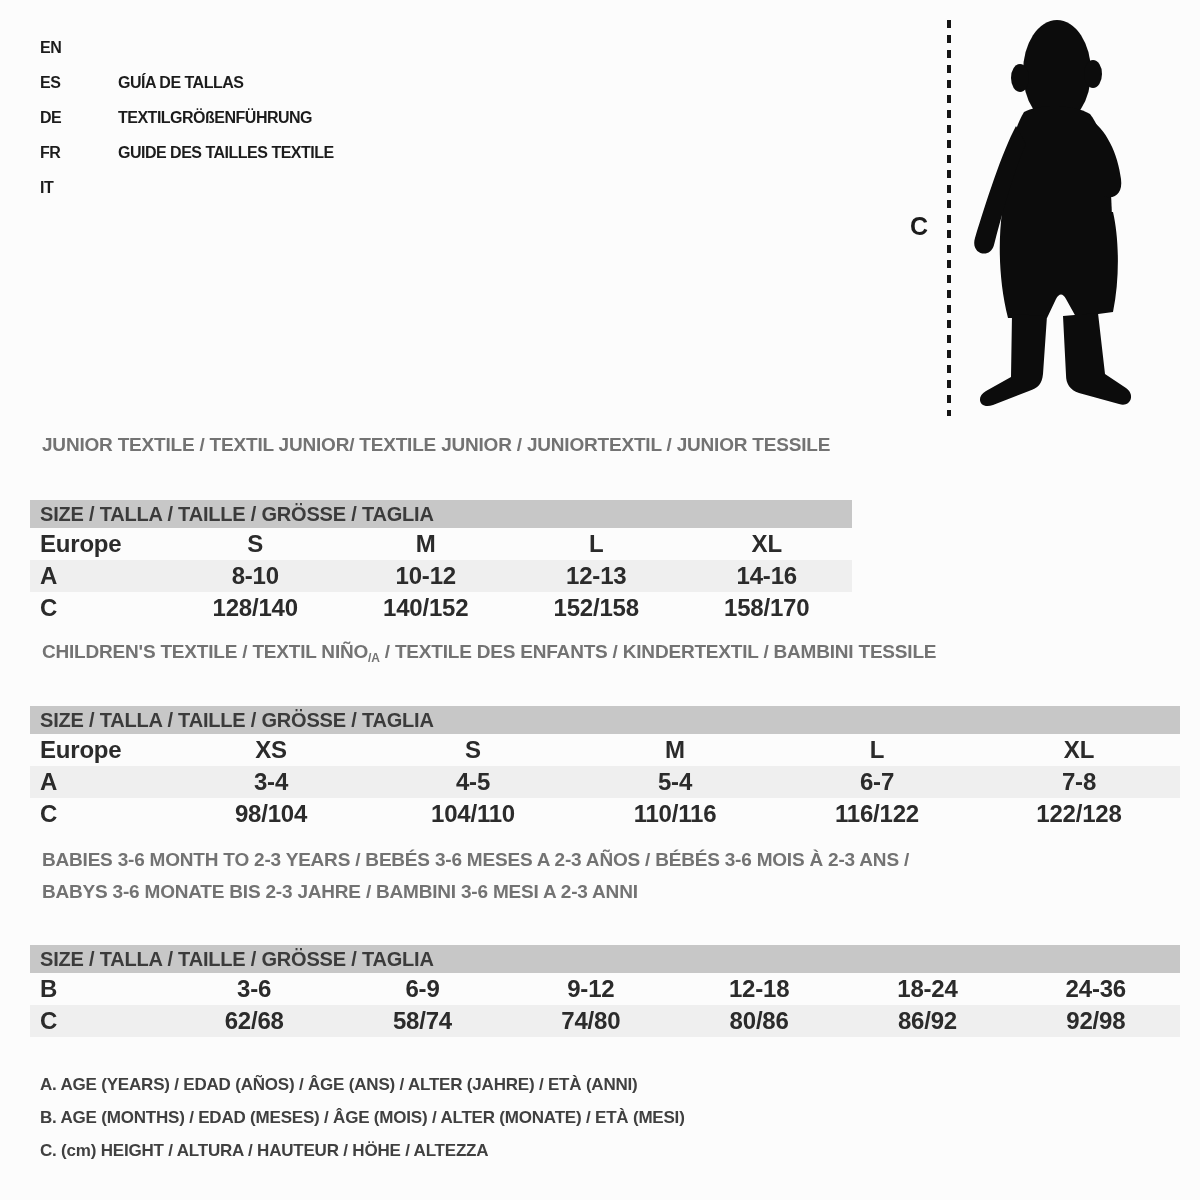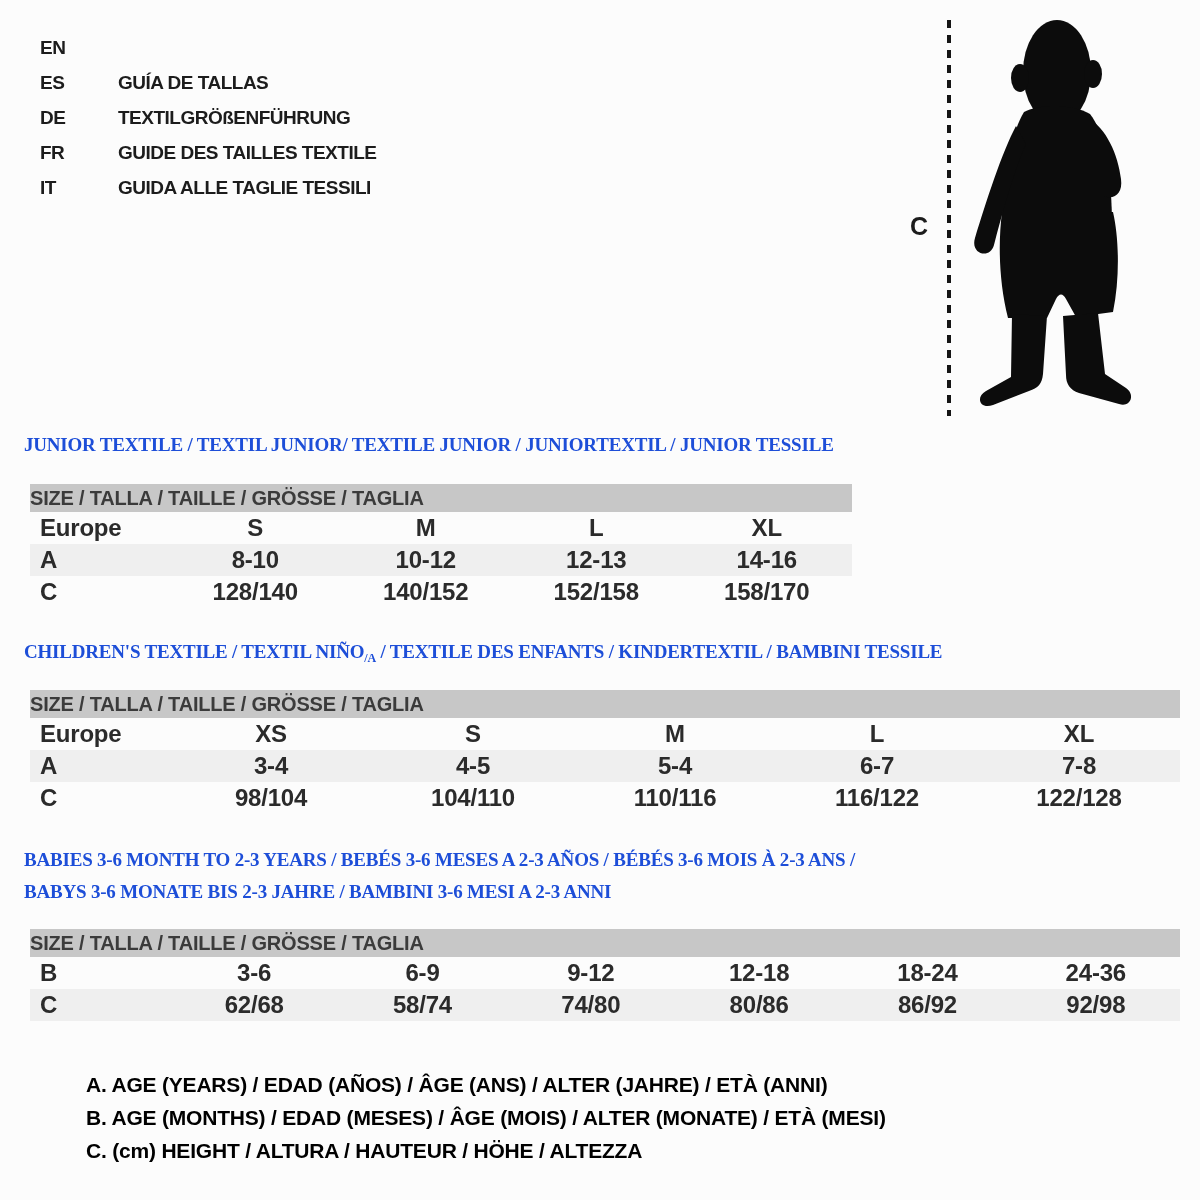--- a/index.html
+++ b/index.html
@@ -10,48 +10,47 @@
     color:#1f1f1f;
     position:relative;
     overflow:hidden;
   }
   .page { position:absolute; inset:0; }
 
   
   .langs { position:absolute; left:40px; top:30px; }
   .lang-row { display:flex; height:35px; line-height:35px; }
   .lang-code, .lang-title {
-    font-weight:bold; font-size:19px; letter-spacing:-0.5px; color:#1c1c1c;
+    font-weight:bold; font-size:16px; letter-spacing:-0.5px; color:#1c1c1c;
   }
   .lang-code { width:78px; }
 
   
   .c-label {
     position:absolute; left:910px; top:212px;
     font-weight:bold; font-size:25px; color:#1c1c1c;
   }
   .dash-line {
     position:absolute; left:947px; top:20px; width:4px; height:396px;
     background:repeating-linear-gradient(to bottom, #151515 0 8px, transparent 8px 15px);
   }
   .silhouette { position:absolute; left:962px; top:14px; }
 
   
   .sec-title {
-    position:absolute; left:24px;
-    font-weight:bold; font-size:19px; letter-spacing:-0.2px; color:#1d4ed8;
+    position:absolute; left:42px;
+    font-weight:bold; font-size:19px; letter-spacing:-0.2px; color:#737373;
     white-space:nowrap;
-    font-family:Liberation Serif, serif;
   }
   .sub { font-size:12px; vertical-align:-4px; font-weight:bold; }
   .tbl { position:absolute; left:30px; }
   .tbl-head {
     background:#c7c7c7; color:#3b3b3b;
     font-weight:bold; font-size:20px; letter-spacing:-0.2px;
-    height:28px; line-height:29px; 
+    height:28px; line-height:29px; padding-left:10px;margin-top:16px;
   }
   .tbl-row {
     display:flex; height:32px; line-height:32px;
     font-weight:bold; font-size:24px; color:#2b2b2b; letter-spacing:-0.2px;
   }
   .tbl-row.shade { background:#efefef; }
   .tbl-row .lbl { width:140px; padding-left:10px; }
   .tbl-row .val { flex:1; text-align:center; }
 
   .t-junior   { top:484px; width:822px; }
@@ -59,22 +58,22 @@
   .t-babies   { top:929px; width:1150px; }
 
   .title-junior   { top:434px; }
   .title-children { top:641px; }
   .title-babies1  { top:849px; }
   .title-babies2  { top:881px; }
 
   
   .legend { position:absolute; left:40px; top:1068px; }
   .legend-line {
-    font-weight:bold; font-size:21px; letter-spacing:-0.2px;
-    height:33px; line-height:33px; color:#000000; white-space:nowrap;margin-left:46px;
+    font-weight:bold; font-size:17px; letter-spacing:-0.2px;
+    height:33px; line-height:33px; color:#404040; white-space:nowrap;
   }
 </style>
 </head>
 <body>
 
 <div class="page">
 
   <div class="langs">
     <div class="lang-row">
       <span class="lang-code">EN</span>
@@ -86,21 +85,20 @@
     <div class="lang-row">
       <span class="lang-code">DE</span>
       <span class="lang-title">TEXTILGRÖßENFÜHRUNG</span>
     </div>
     <div class="lang-row">
       <span class="lang-code">FR</span>
       <span class="lang-title">GUIDE DES TAILLES TEXTILE</span>
     </div>
     <div class="lang-row">
       <span class="lang-code">IT</span>
-      <span class="lang-title">GUIDA ALLE TAGLIE TESSILI</span>
     </div>
   </div>
 
   <span class="c-label">C</span>
   <div class="dash-line"></div>
   <svg class="silhouette" width="180" height="402" viewBox="0 0 180 402" fill="#0c0c0c" xmlns="http://www.w3.org/2000/svg">
     <ellipse cx="95" cy="58" rx="34" ry="52"></ellipse>
     <ellipse cx="58" cy="64" rx="9" ry="14"></ellipse>
     <ellipse cx="131" cy="60" rx="9" ry="14"></ellipse>
     <path d="M62 98 C 50 118, 42 155, 40 205 L 150 205 C 149 152, 141 116, 128 100 C 112 90, 76 90, 62 98 Z"></path>

